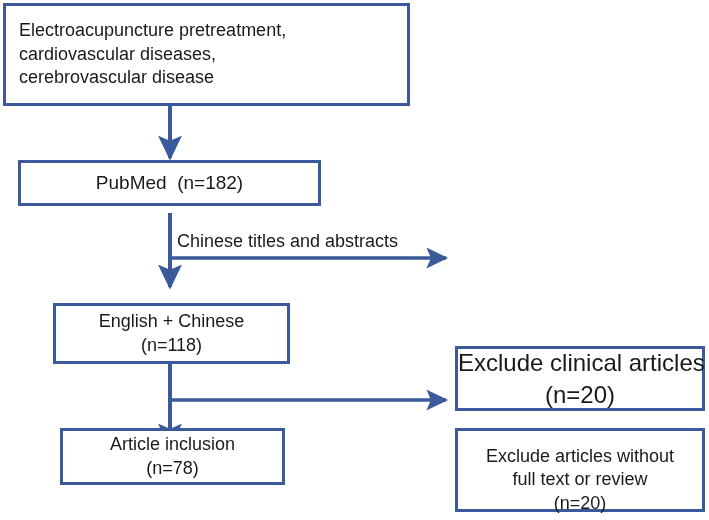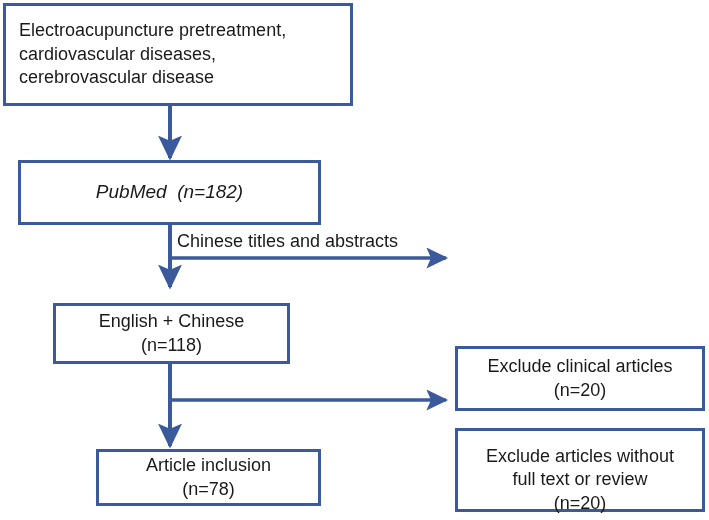--- a/index.html
+++ b/index.html
@@ -75,49 +75,49 @@
 
     <line x1="170" y1="213" x2="170" y2="287" stroke="#3a5a9b" stroke-width="4" marker-end="url(#arrowhead)"></line>
 
     <line x1="170" y1="258" x2="446" y2="258" stroke="#3a5a9b" stroke-width="3.5" marker-end="url(#arrowhead)"></line>
 
     <line x1="170" y1="352" x2="170" y2="446" stroke="#3a5a9b" stroke-width="4" marker-end="url(#arrowhead)"></line>
 
     <line x1="170" y1="400" x2="446" y2="400" stroke="#3a5a9b" stroke-width="3.5" marker-end="url(#arrowhead)"></line>
   </svg>
 
-  <div class="box left-text" style="left:3px; top:3px; width:350px; height:103px; font-size:18px;">
+  <div class="box left-text" style="left:3px; top:3px; width:407px; height:103px; font-size:18px;">
     <span class="txt">Electroacupuncture pretreatment,
 cardiovascular diseases,
 cerebrovascular disease</span>
   </div>
 
-  <div class="box" style="left:18px; top:160px; width:303px; height:65px; font-size:19px;font-style:italic;">
+  <div class="box" style="left:18px; top:160px; width:303px; height:46px; font-size:19px;">
     <span class="txt">PubMed  (n=182)</span>
   </div>
 
   <div class="edge-label" style="left:177px; top:231px; font-size:18px;">
     <span>Chinese titles and abstracts</span>
   </div>
 
 
   <div class="box" style="left:53px; top:291px; width:237px; height:61px; font-size:18px;margin-top:12px;">
     <span class="txt">English + Chinese
 (n=118)</span>
   </div>
 
-  <div class="box" style="left:455px; top:346px; width:250px; height:65px; font-size:18px;">
+  <div class="box" style="left:455px; top:346px; width:250px; height:65px; font-size:24px;">
     <span class="txt">Exclude clinical articles
 (n=20)</span>
   </div>
 
   <div class="box mixed" style="left:455px; top:428px; width:250px; height:84px; font-size:18px;">
     <span class="txt">Exclude articles without
 full text or review
 (n=20)</span>
   </div>
 
-  <div class="box" style="left:60px; top:449px; width:225px; height:57px; font-size:18px;margin-left:36px;">
+  <div class="box" style="left:60px; top:428px; width:225px; height:57px; font-size:18px;">
     <span class="txt">Article inclusion
 (n=78)</span>
   </div>
 
 </div>
 
 </body></html>

